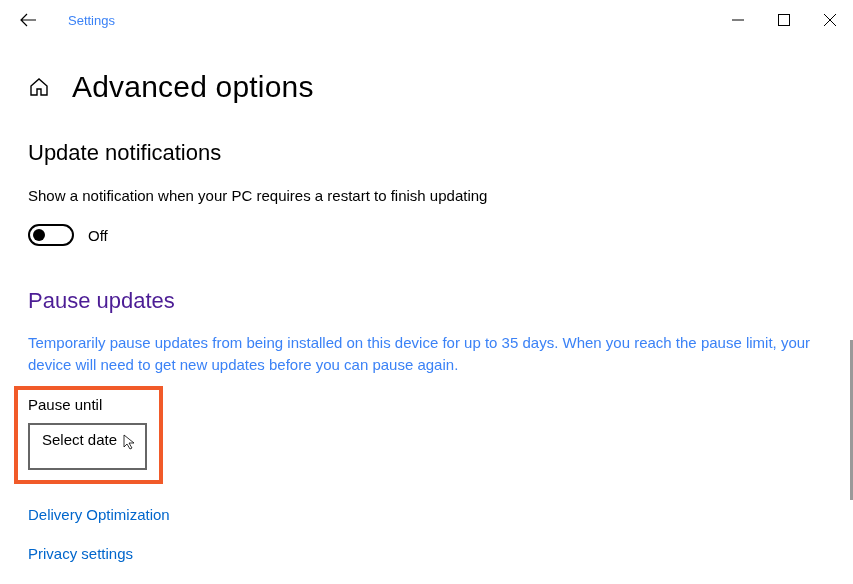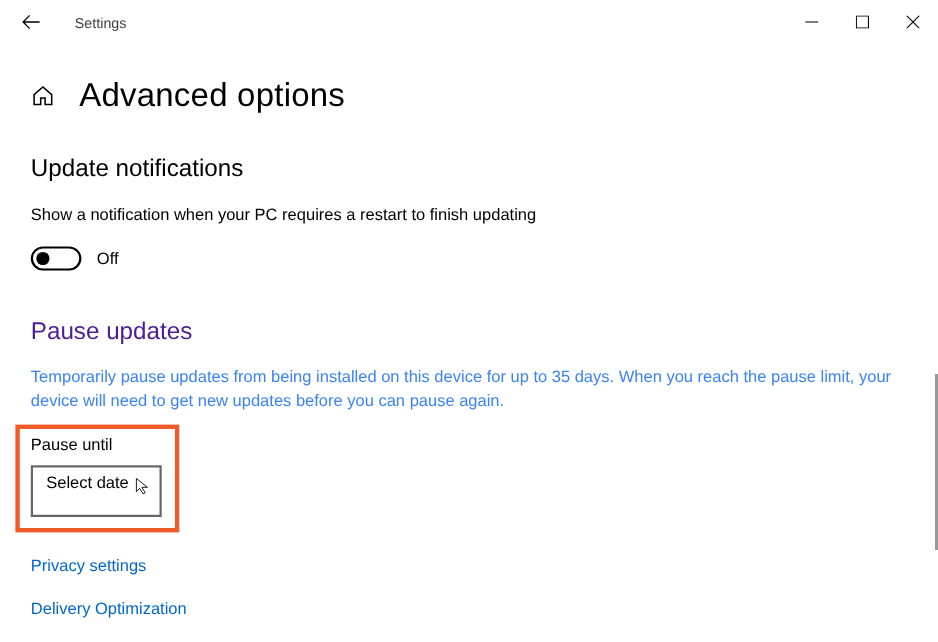--- a/index.html
+++ b/index.html
@@ -24,21 +24,21 @@
     .back-btn {
       width: 40px;
       height: 40px;
       display: flex;
       align-items: center;
       justify-content: center;
       cursor: pointer;
     }
     .app-title {
       font-size: 13px;
-      color: #404040;
+      color: #3b82f6;
       margin-left: 20px;
       font-weight: 400;
     }
     .window-controls {
       margin-left: auto;
       display: flex;
     }
     .win-ctrl {
       width: 46px;
       height: 40px;
@@ -213,17 +213,17 @@
   <div class="highlight-box">
     <span class="pause-until-label">Pause until</span>
     <button class="select-date-btn">
       <span>Select date</span>
       <svg class="cursor-icon" width="18" height="18" viewBox="0 0 18 18" fill="none">
         <path d="M3 2 L3 14 L6 11 L9 16 L11 15 L8 10 L13 10 Z" stroke="#000" stroke-width="0.8" fill="#fff"></path>
       </svg>
     </button>
   </div>
 
+  <a class="link">Delivery Optimization</a>
   <a class="link">Privacy settings</a>
-  <a class="link">Delivery Optimization</a>
 </div>
 
 <div class="scrollbar"></div>
 
 </body></html>

